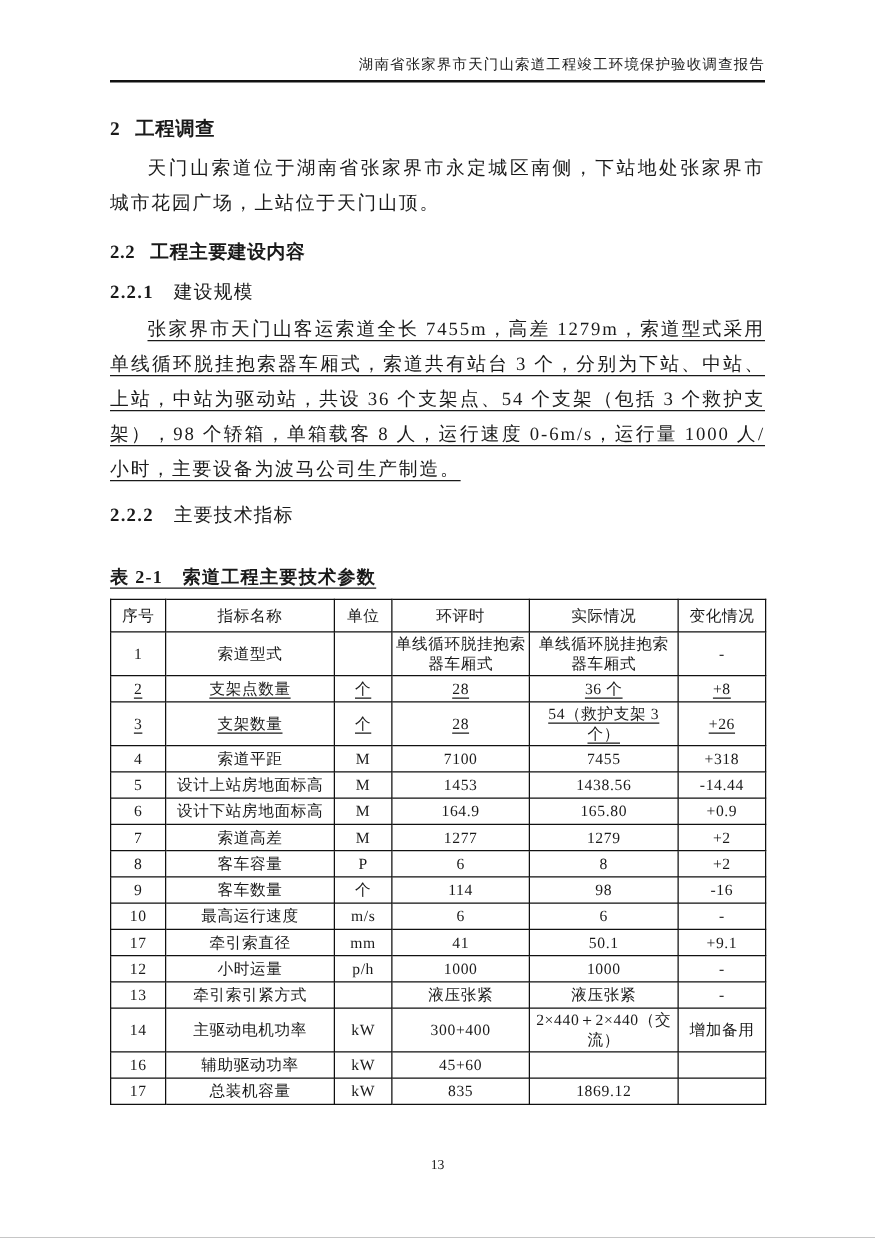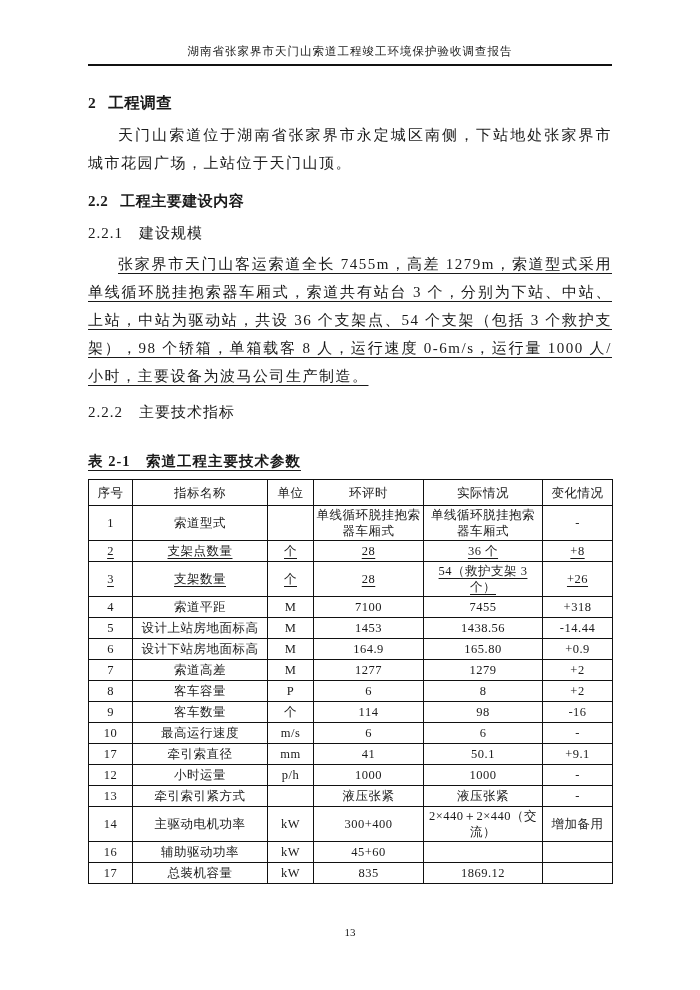--- a/index.html
+++ b/index.html
@@ -8,31 +8,31 @@
     width: 700px; height: 990px;
     margin: 0 auto;
     background: #ffffff;
     box-sizing: border-box;
     padding: 44px 88px 0 88px;
     font-family: "Liberation Serif", "DejaVu Serif", serif;
     color: #1a1a1a;
   }
   .doc-header {
     font-size: 11.5px;
-    text-align: center;
+    text-align: right;
     letter-spacing: 1px;
     padding-bottom: 5px;
     border-bottom: 2px solid #111;
     font-family: Liberation Serif, serif;
   }
   .h-level1 { margin-top: 27px; font-size: 15.5px; font-weight: bold; letter-spacing: .5px; }
   .h-level2 { margin-top: 15px; font-size: 15px;   font-weight: bold; letter-spacing: .5px; }
   .h-level3 { margin-top: 13px; font-size: 15px;   font-weight: normal; letter-spacing: 1px; }
   .h-num { margin-right: 12px; }
-  .h-level3 .h-num { margin-right: 16px; }
+  .h-level3 .h-num { margin-right: 16px; font-weight: bold; }
   .para {
     margin: 7px 0 0 0;
     font-size: 15px;
     line-height: 28px;
     text-indent: 2em;
     text-align: justify;
     letter-spacing: 1.5px;
   }
   .para.underlined { text-decoration: underline; text-underline-offset: 4px; }
   .table-caption {

